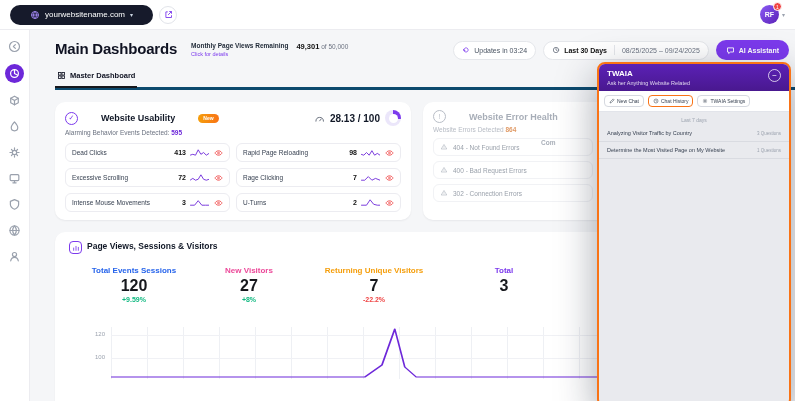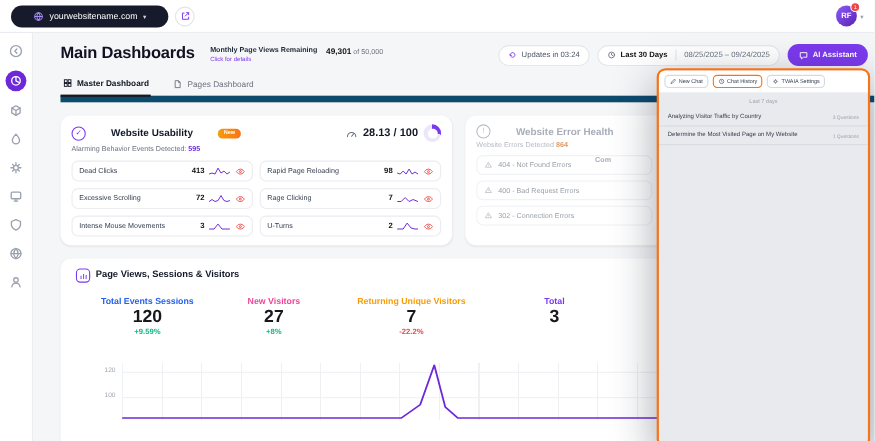--- a/index.html
+++ b/index.html
@@ -38,21 +38,21 @@
   .controls{margin-left:auto;display:flex;align-items:center;gap:7px}
   .pill{display:flex;align-items:center;gap:4px;background:#fff;border:1px solid #e5e7eb;border-radius:13px;height:19px;padding:0 8px;font-size:7px;color:#4b5563;cursor:pointer;white-space:nowrap}
   .pill svg{width:8px;height:8px;stroke:#6b7280;fill:none;stroke-width:1.2;stroke-linecap:round}
   .pill .upd-ic{stroke:#7c3aed}
   .range b{color:#111}
   .range .sep{width:1px;height:10px;background:#e5e7eb;margin:0 3px}
   .range .dates{color:#6b7280}
   .ai-btn{display:flex;align-items:center;gap:4px;background:#7c3aed;color:#fff;border:none;border-radius:13px;height:20px;padding:0 10px;font-size:7px;font-weight:bold;cursor:pointer}
   .ai-btn svg{width:9px;height:9px;stroke:#fff;fill:none;stroke-width:1.2}
 
-  .tabs{display:flex;gap:18px;margin-top:8px;border-bottom:6px solid #0c4a6e;padding-right:10px}
+  .tabs{display:flex;gap:6px;margin-top:8px;border-bottom:3px solid #0c4a6e;padding-right:10px}
   .tab{display:flex;align-items:center;gap:4px;font-size:7.5px;color:#6b7280;padding:3px 2px 6px;cursor:pointer}
   .tab.active{color:#0f1222;font-weight:bold;border-bottom:2px solid #17181d;margin-bottom:-1px}
   .tab svg{width:9px;height:9px;stroke:currentColor;fill:none;stroke-width:1.1}
 
   
   .cards{display:flex;gap:12px;margin-top:12px;padding-right:8px}
   .card{background:#fff;border-radius:10px;box-shadow:0 1px 2px rgba(16,24,40,.06);padding:8px 10px}
   .usability{width:356px}
   .errorcard{flex:1;position:relative}
   .card-head{display:flex;align-items:center;gap:23px}
@@ -243,27 +243,20 @@
   <div class="tabs">
     <div class="tab active">
       <svg viewBox="0 0 12 12">
           <rect x="2" y="2" width="3.4" height="3.4"></rect>
           <rect x="6.6" y="2" width="3.4" height="3.4"></rect>
           <rect x="2" y="6.6" width="3.4" height="3.4"></rect>
           <rect x="6.6" y="6.6" width="3.4" height="3.4"></rect>
         </svg>
       <span>Master Dashboard</span>
     </div>
-    <div class="tab">
-      <svg viewBox="0 0 12 12">
-          <path d="M3 1.8h4l2 2v6.4H3z"></path>
-          <path d="M7 1.8v2h2"></path>
-        </svg>
-      <span>Pages Dashboard</span>
-    </div>
   </div>
 
   <div class="cards">
 
     <div class="card usability">
       <div class="card-head">
         <span class="chip">✓</span>
         <span class="card-title">Website Usability</span>
         <span class="badge-new">New</span>
         <span class="score-wrap">
@@ -420,20 +413,27 @@
       <div class="hgrid" style="top:8px"></div>
       <div class="hgrid" style="top:31px"></div>
       <svg viewBox="0 0 460 52" preserveAspectRatio="none">
         <polyline points="0,50 178,50 190,38 199,2 206,40 214,50 460,50"></polyline>
       </svg>
     </div>
   </div>
 </div>
 
 <div class="panel">
+  <div class="panel-head">
+    <div>
+      <div class="panel-title">TWAIA</div>
+      <div class="panel-sub">Ask her Anything Website Related</div>
+    </div>
+    <div class="panel-min">−</div>
+  </div>
   <div class="panel-tabs">
     <div class="ptab">
       <svg viewBox="0 0 12 12">
           <path d="M2 10l.8-2.6 5.6-5.6 1.8 1.8-5.6 5.6z"></path>
         </svg>
       <span>New Chat</span>
     </div>
     <div class="ptab hl">
       <svg viewBox="0 0 12 12">
           <circle cx="6" cy="6" r="4"></circle>

